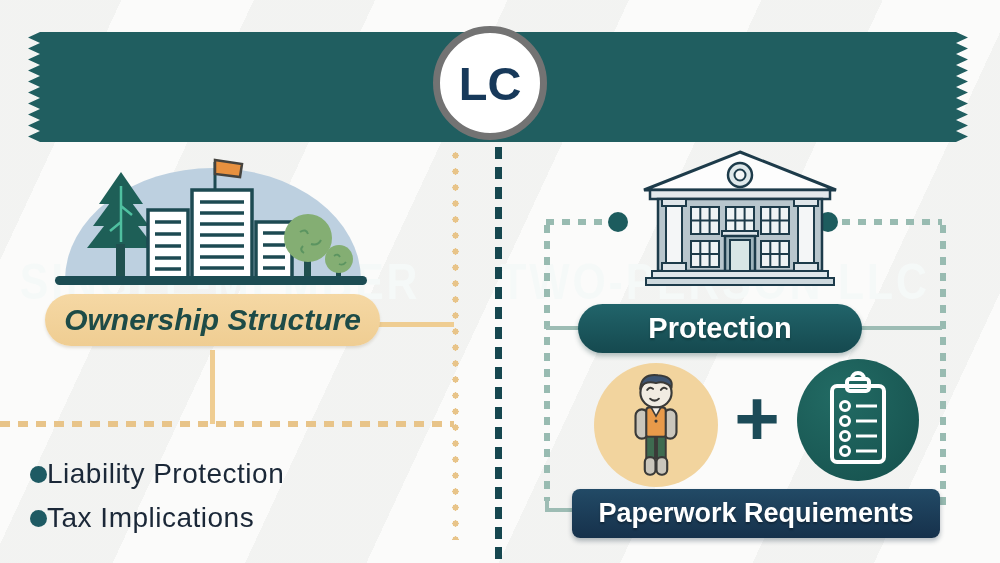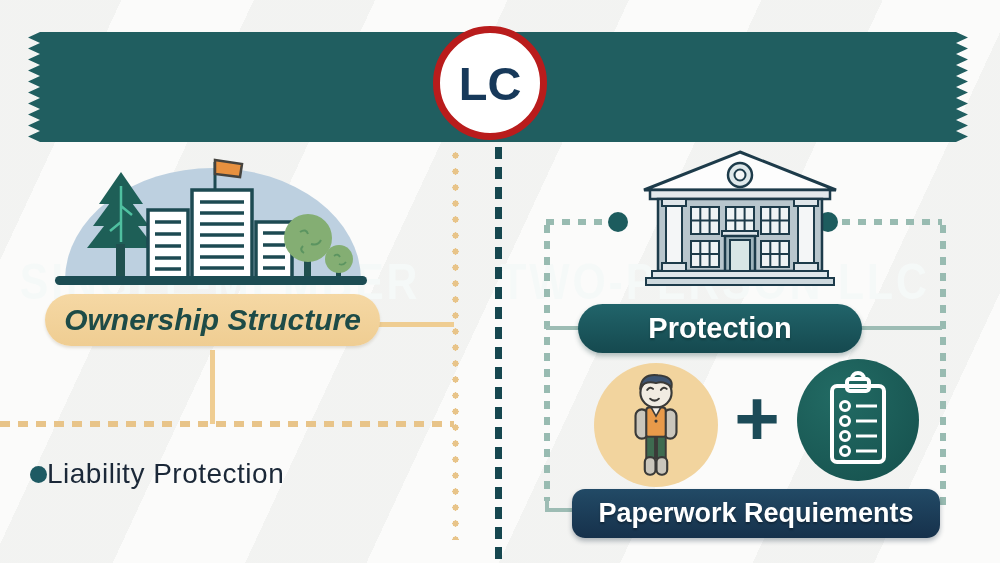--- a/index.html
+++ b/index.html
@@ -9,21 +9,21 @@
     pointer-events:none;}
   
   .banner{position:absolute;left:28px;top:32px;width:940px;height:110px;background:#205e60;
     clip-path:polygon(12px 0,0 5.5px,12px 11px,0 16.5px,12px 22px,0 27.5px,12px 33px,0 38.5px,12px 44px,0 49.5px,12px 55px,0 60.5px,12px 66px,0 71.5px,12px 77px,0 82.5px,12px 88px,0 93.5px,12px 99px,0 104.5px,12px 110px,928px 110px,940px 104.5px,928px 99px,940px 93.5px,928px 88px,940px 82.5px,928px 77px,940px 71.5px,928px 66px,940px 60.5px,928px 55px,940px 49.5px,928px 44px,940px 38.5px,928px 33px,940px 27.5px,928px 22px,940px 16.5px,928px 11px,940px 5.5px,928px 0);
     z-index:3;}
   .banner-title{position:absolute;top:0;height:100%;display:flex;align-items:center;justify-content:center;
     color:#f5f9f8;font-weight:700;font-size:45px;letter-spacing:3px;transform:scale(.95,1.12);white-space:nowrap;}
   .banner-title.left{left:20px;width:400px;}
   .banner-title.right{left:500px;width:430px;}
   .llc-badge{position:absolute;left:433px;top:26px;width:114px;height:114px;border-radius:50%;
-    background:#ffffff;border:7px solid #b91c1c;box-sizing:border-box;display:flex;align-items:center;justify-content:center;
+    background:#ffffff;border:7px solid #737373;box-sizing:border-box;display:flex;align-items:center;justify-content:center;
     color:#17395a;font-weight:700;font-size:47px;z-index:4;}
   
   .divider-navy{position:absolute;left:495px;top:147px;width:7px;height:416px;
     background:repeating-linear-gradient(to bottom,#16474f 0 12px,transparent 12px 20px);z-index:1;}
   .divider-tan{position:absolute;left:452px;top:152px;width:7px;height:388px;
     background-image:radial-gradient(circle 3.2px at 3.5px 3.5px,#e8c489 95%,transparent);
     background-size:7px 16px;background-repeat:repeat-y;z-index:1;}
   
   .city-illustration{position:absolute;left:45px;top:148px;width:330px;height:142px;z-index:2;}
   .ownership-pill{position:absolute;left:45px;top:294px;width:335px;height:52px;border-radius:28px;
@@ -51,21 +51,21 @@
   .management-pill{position:absolute;left:578px;top:304px;width:284px;height:49px;border-radius:26px;
     background:linear-gradient(180deg,#21646a,#15494f);display:flex;align-items:center;justify-content:center;
     color:#ffffff;font-size:29px;font-weight:700;text-shadow:0 2px 2px rgba(0,0,0,.25);
     box-shadow:0 3px 5px rgba(20,60,60,.3);z-index:2;}
   .member-circle{position:absolute;left:594px;top:363px;width:124px;height:124px;border-radius:50%;
     background:#f2d49e;display:flex;align-items:center;justify-content:center;z-index:2;}
   .plus-sign{position:absolute;left:726px;top:378px;width:62px;height:80px;display:flex;align-items:center;justify-content:center;
     color:#1c4b58;font-size:78px;font-weight:700;line-height:1;z-index:2;}
   .checklist-circle{position:absolute;left:797px;top:359px;width:122px;height:122px;border-radius:50%;
     background:radial-gradient(circle at 35% 30%,#226b64,#154f4c);display:flex;align-items:center;justify-content:center;z-index:2;}
-  .paperwork-pill{position:absolute;left:572px;top:489px;width:368px;height:49px;border-radius:13px;
+  .paperwork-pill{position:absolute;left:572px;top:489px;width:368px;height:49px;border-radius:8px;
     background:linear-gradient(180deg,#224а66,#16314b);background:linear-gradient(180deg,#224a66,#16314b);
     display:flex;align-items:center;justify-content:center;color:#ffffff;font-size:27px;font-weight:700;
     text-shadow:0 2px 2px rgba(0,0,0,.3);box-shadow:0 3px 5px rgba(10,30,50,.3);z-index:2;}
 </style>
 </head>
 <body>
 
 <div class="stage">
 
   <div class="banner"></div>
@@ -108,20 +108,24 @@
 
   <div class="ownership-pill">Ownership Structure</div>
   <div class="conn-tan-h"></div>
   <div class="conn-tan-v"></div>
   <div class="dash-tan-h"></div>
 
   <div class="bullets">
     <div class="bullet-row">
       <span class="bullet-dot"></span>
       <span class="bullet-text">Liability Protection</span>
+    </div>
+    <div class="bullet-row">
+      <span class="bullet-dot"></span>
+      <span class="bullet-text">Tax Implications</span>
     </div>
   </div>
 
   <div class="dash-teal-h" style="left:546px;top:219px;width:60px;"></div>
   <div class="frame-dot" style="left:608px;top:212px;"></div>
   <div class="frame-dot" style="left:818px;top:212px;"></div>
   <div class="dash-teal-h" style="left:842px;top:219px;width:100px;"></div>
   <div class="dash-teal-v" style="left:544px;top:225px;height:276px;"></div>
   <div class="dash-teal-v" style="left:940px;top:225px;height:284px;"></div>
   <div class="elbow"></div>

